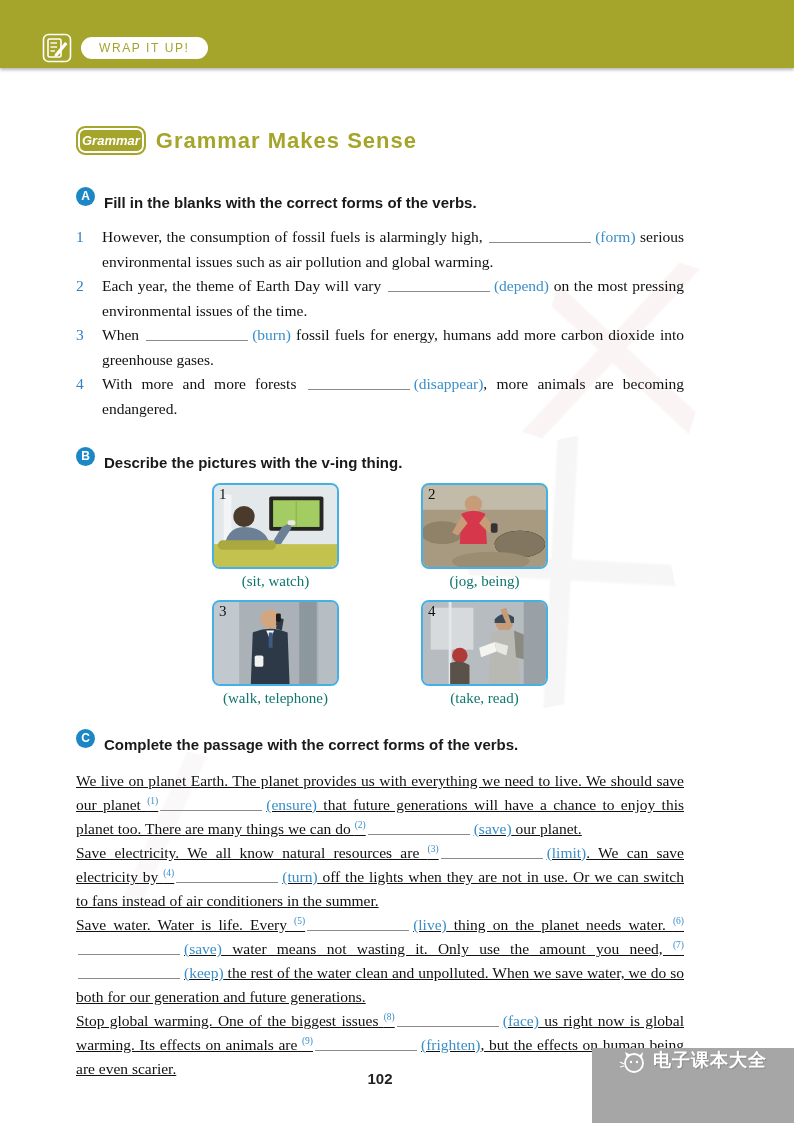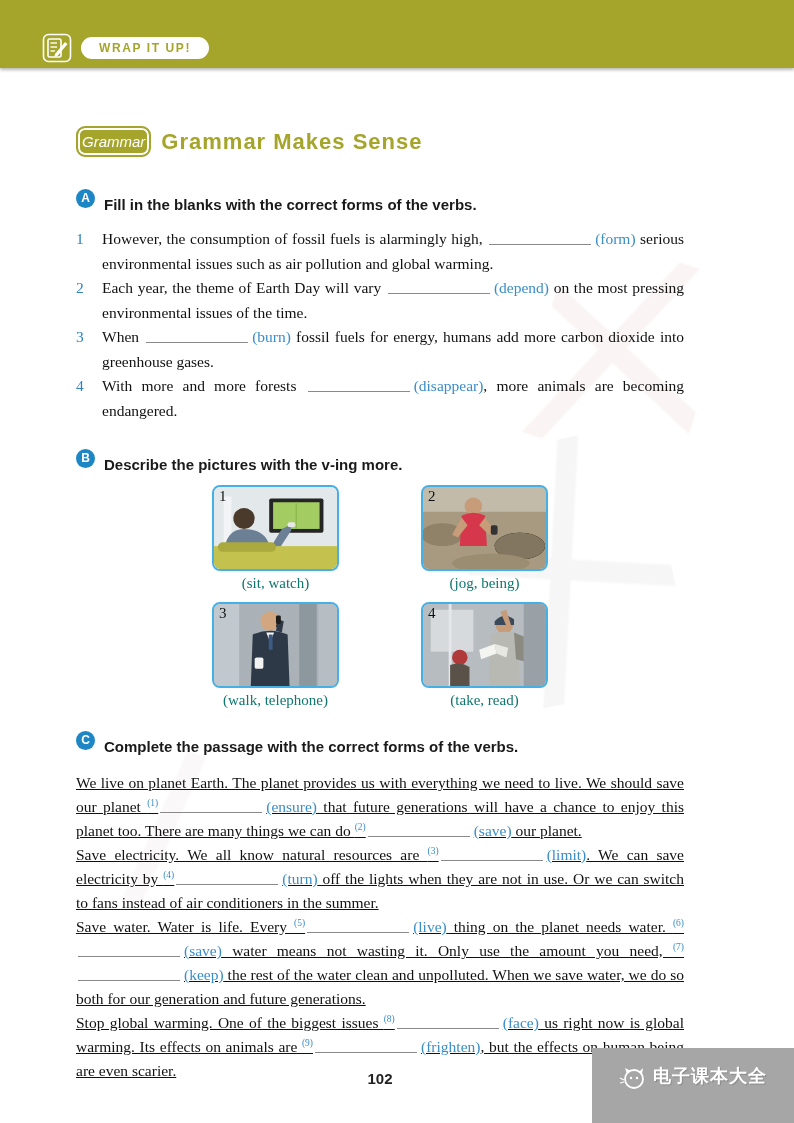--- a/index.html
+++ b/index.html
@@ -6,43 +6,43 @@
   html,body { width:794px; height:1123px; background:#ffffff; overflow:hidden;
               font-family:"Liberation Serif", serif; }
   .page { position:relative; width:794px; height:1123px; background:#fff; }
 
   
   .topband { position:absolute; top:0; left:0; width:794px; height:68px;
              background:#a5a52c; box-shadow:0 2px 3px rgba(0,0,0,.28); }
   .topband-inner { position:absolute; left:42px; top:33px; display:flex; align-items:center; gap:9px; }
   .note-icon { width:30px; height:30px; flex:0 0 auto; }
   .wrap-pill { background:#ffffff; color:#a5a52c; font-family:"Liberation Sans", sans-serif;
-               font-weight:bold; font-size:12px; letter-spacing:1.6px; border-radius:12px;
+               font-weight:normal; font-size:12px; letter-spacing:1.6px; border-radius:12px;
                padding:5px 18px; line-height:1; }
 
   
   .wm { position:absolute; pointer-events:none; opacity:.10; }
   .wm1 { left:540px; top:250px; width:170px; height:210px; transform:rotate(18deg);
          background:linear-gradient(115deg, transparent 40%, #d89a9a 41%, #d89a9a 48%, transparent 49%),
                     linear-gradient(25deg, transparent 44%, #d89a9a 45%, #d89a9a 52%, transparent 53%); }
   .wm2 { left:470px; top:440px; width:200px; height:260px; transform:rotate(-12deg); opacity:.08;
          background:linear-gradient(105deg, transparent 42%, #9a9a9a 43%, #9a9a9a 50%, transparent 51%),
                     linear-gradient(15deg, transparent 46%, #9a9a9a 47%, #9a9a9a 53%, transparent 54%); }
   .wm3 { left:60px; top:750px; width:220px; height:160px; transform:rotate(14deg); opacity:.07;
          background:linear-gradient(100deg, transparent 43%, #b8a0a0 44%, #b8a0a0 51%, transparent 52%); }
 
   
   .content { position:absolute; left:76px; top:68px; width:608px; }
 
   
   .title-row { display:flex; align-items:center; gap:10px; margin-top:58px; }
   .grammar-badge { background:#a5a52c; color:#ffffff; border-radius:9px;
                    box-shadow:inset 0 0 0 2px #ffffff; border:2px solid #a5a52c;
-                   font-family:"Liberation Sans", sans-serif; font-style:italic; font-weight:normal;
-                   font-size:15px; padding:6px 4px; line-height:1; }
+                   font-family:"Liberation Sans", sans-serif; font-style:italic; font-weight:bold;
+                   font-size:13px; padding:6px 4px; line-height:1; }
   .page-title { font-family:"Liberation Sans", sans-serif; font-weight:bold; font-size:22px;
                 color:#a5a52c; letter-spacing:1px; }
 
   
   .sec-head { display:flex; align-items:center; gap:9px; font-family:"Liberation Sans", sans-serif; }
   .sec-letter { width:19px; height:19px; border-radius:50%; background:#1d87c6; color:#fff;
                 font-size:12px; font-weight:bold; display:flex; align-items:center; justify-content:center;
                 flex:0 0 auto; }
   .sec-title { font-weight:bold; font-size:15px; color:#1a1a1a;margin-top:13px; }
   .head-a { margin-top:26px; }
@@ -73,21 +73,21 @@
 
   
   .passage { margin-top:16px; font-size:15.5px; line-height:24px; color:#111; text-align:justify; }
   .passage p { margin:0;text-decoration:underline; }
 
   
   .page-num { position:absolute; left:76px; width:608px; top:1070px; text-align:center;
               font-family:"Liberation Sans", sans-serif; font-weight:bold; font-size:15px; color:#222; }
   .footer-gray { position:absolute; right:0; bottom:0; width:202px; height:75px;
                  background:#a6a6a6; display:flex; align-items:flex-start; justify-content:center;
-                 padding-top:16px; gap:6px; }
+                 gap:6px; }
   .brand-text { color:#ffffff; font-family:"Liberation Sans", sans-serif; font-weight:bold;
                 font-size:18px; text-shadow:1px 1px 1px rgba(0,0,0,.18); letter-spacing:1px; }
   .cat-logo { width:28px; height:28px; }
 </style>
 </head>
 <body>
 
 <div class="page">
 
   <div class="topband">
@@ -133,21 +133,21 @@
           <div class="item-body"><span>When </span><span class="blank"></span><span class="hint">(burn)</span><span> fossil fuels for energy, humans add more carbon dioxide into greenhouse gases.</span></div>
         </div>
         <div class="item">
           <span class="item-num">4</span>
           <div class="item-body"><span>With more and more forests </span><span class="blank"></span><span class="hint">(disappear)</span><span>, more animals are becoming endangered.</span></div>
         </div>
       </div>
 
     <div class="sec-head head-b">
       <span class="sec-letter">B</span>
-      <span class="sec-title">Describe the pictures with the v-ing more.</span>
+      <span class="sec-title">Describe the pictures with the v-ing thing.</span>
     </div>
 
     <div class="pic-grid">
 
       <div class="figure">
         <div class="photo">
           <svg viewBox="0 0 127 86" preserveAspectRatio="none">
             <rect width="127" height="86" fill="#e3e8ea"></rect>
             <rect x="10" y="10" width="8" height="54" fill="#f2f4f5"></rect>
             <rect x="57" y="12" width="56" height="36" rx="2" fill="#252525"></rect>

